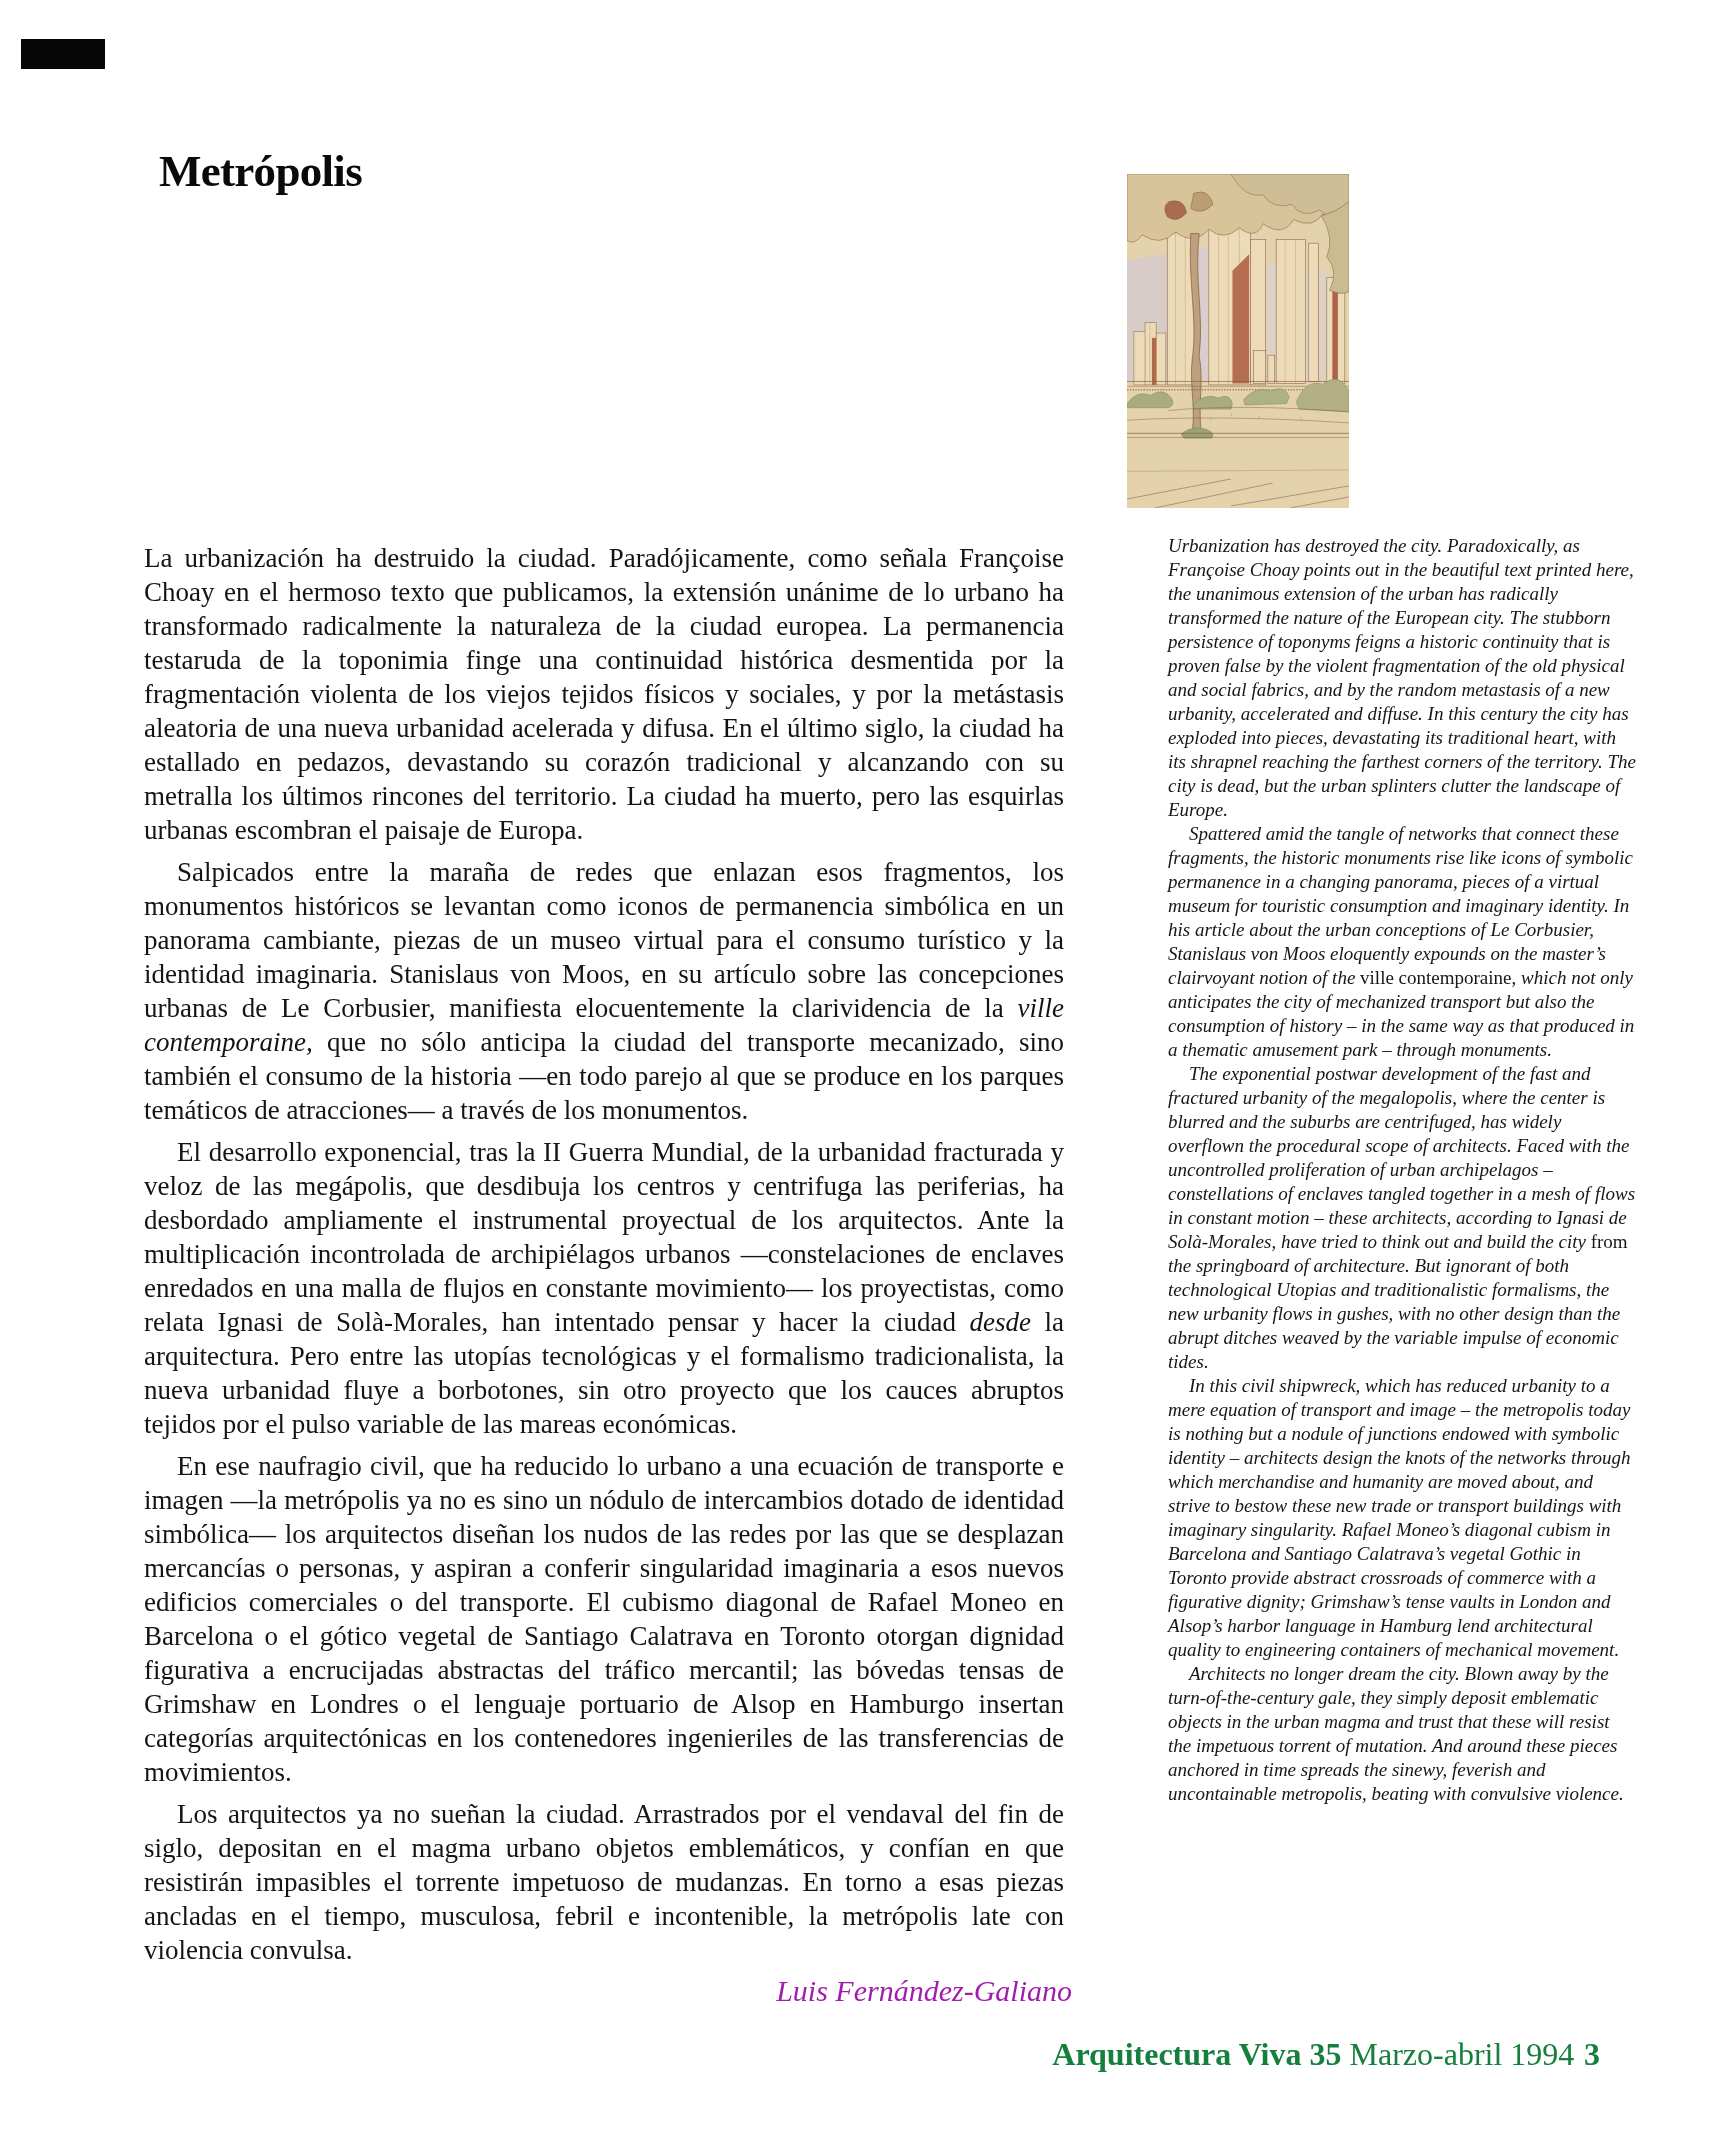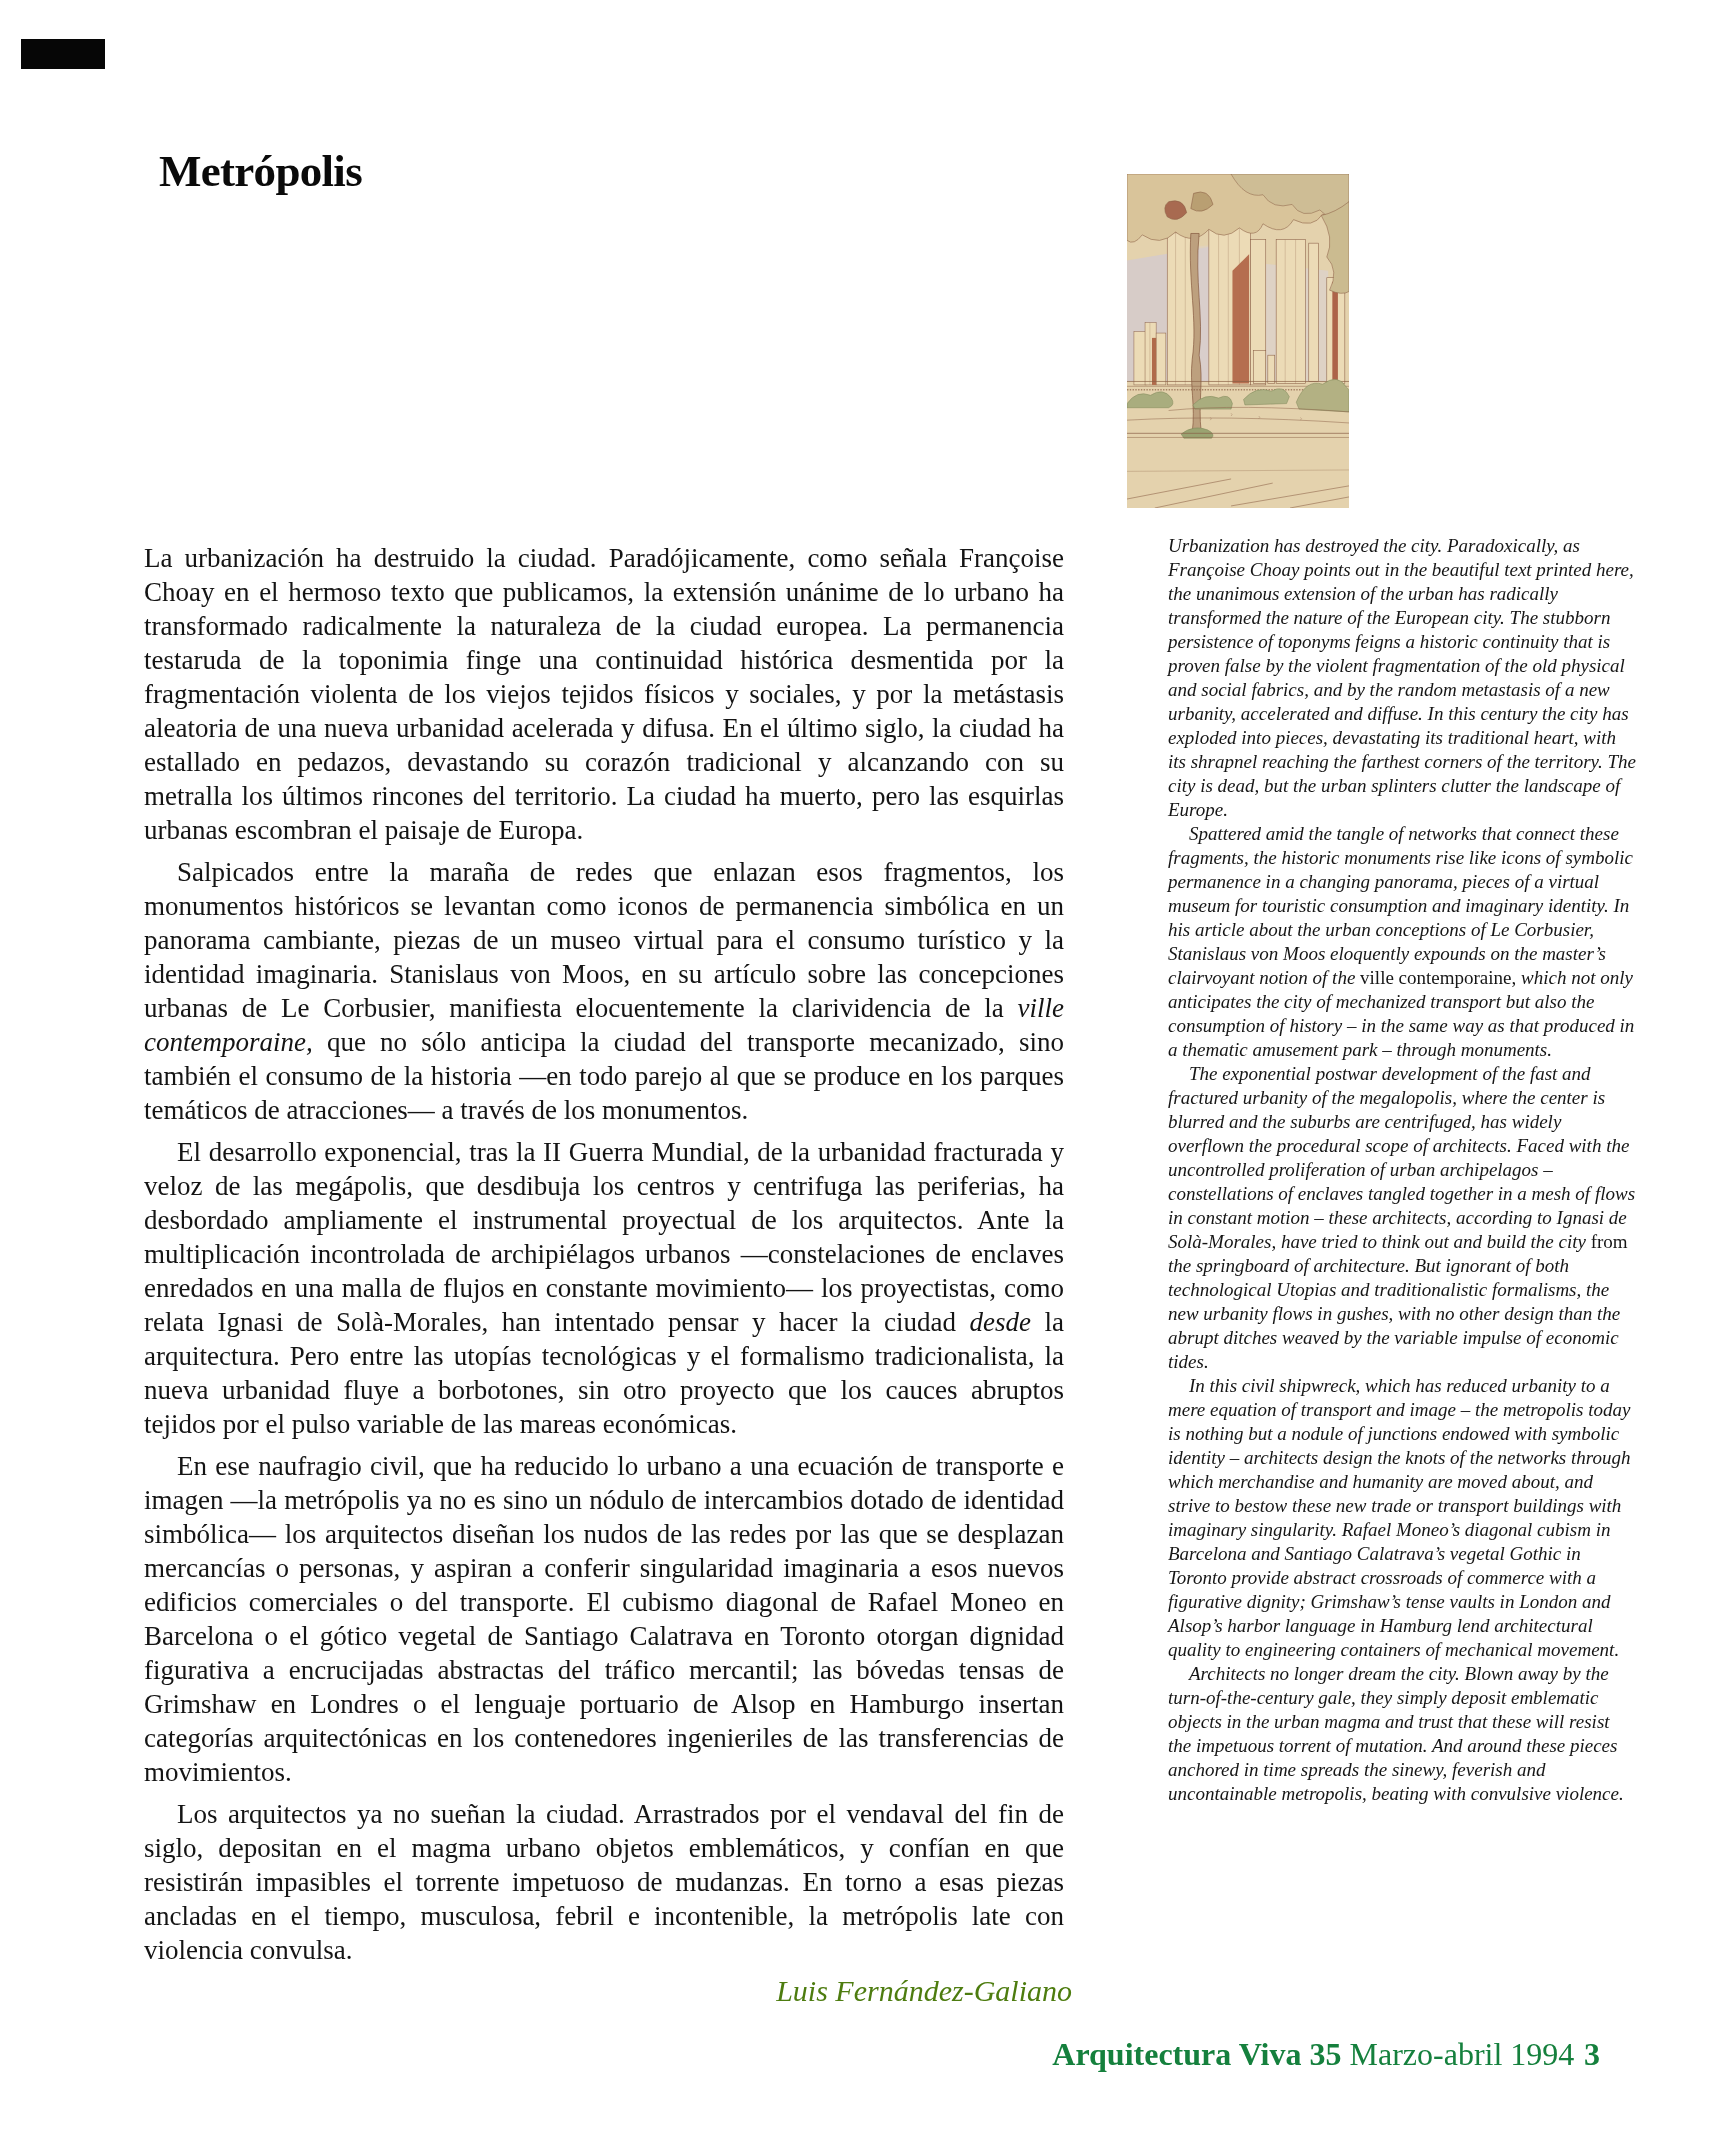--- a/index.html
+++ b/index.html
@@ -25,21 +25,21 @@
   }
   .col-es{
     position:absolute;left:136px;top:533px;width:936px;
     font-size:27px;line-height:34px;text-align:justify;
     color:#141414;
   }
   .col-es p{margin:8px;text-indent:33px;}
   .col-es p.first{text-indent:0;}
   .signature{
     position:absolute;left:136px;top:1974px;width:936px;
-    text-align:right;font-style:italic;font-size:30px;color:#4d7c0f;
+    text-align:right;font-style:italic;font-size:30px;color:#a21caf;
   }
   .col-en{
     position:absolute;left:1168px;top:534px;width:468px;
     font-size:19px;line-height:24px;text-align:left;
     color:#161616;
   }
   .col-en p{margin:0;text-indent:21px;}
   .col-en p.first{text-indent:0;}
   .seg-it{font-style:italic;}
   .seg-rm{font-style:normal;}

